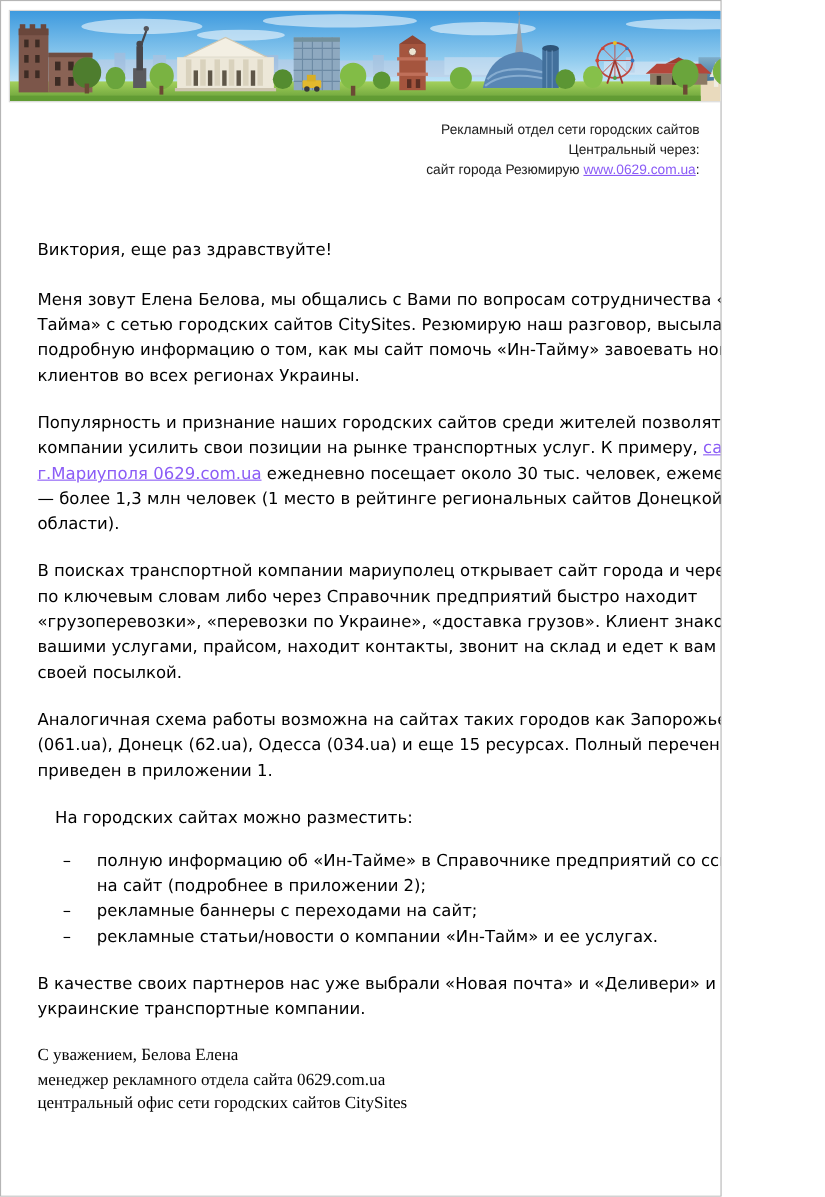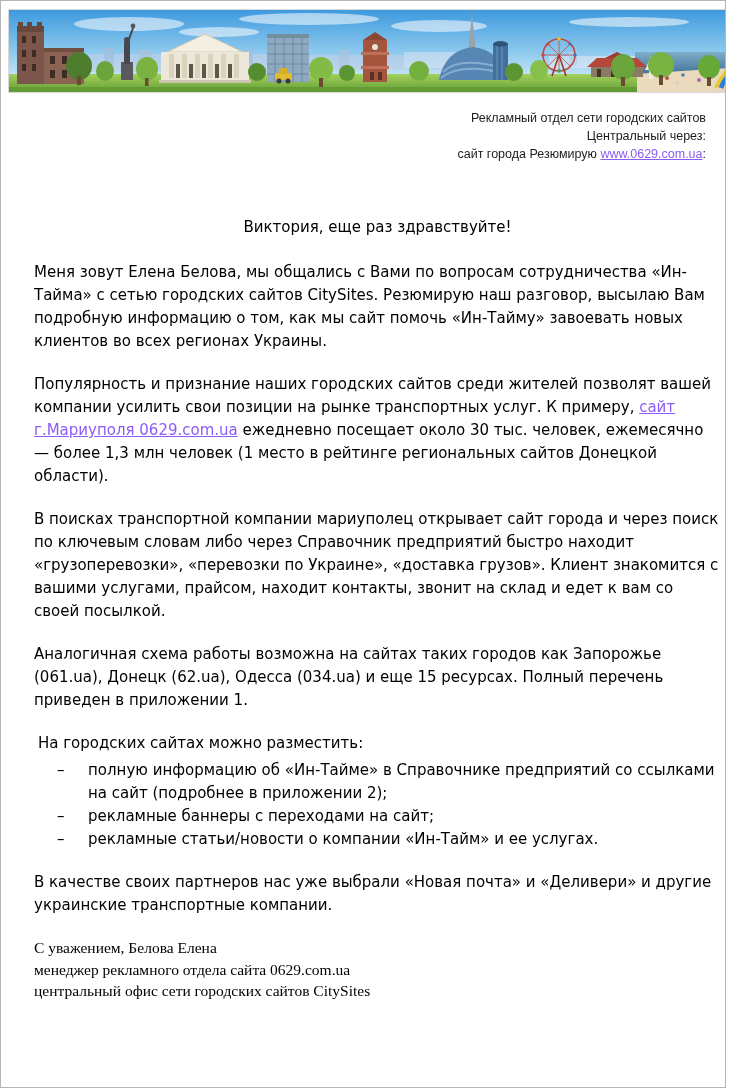--- a/index.html
+++ b/index.html
@@ -1,18 +1,18 @@
 <!DOCTYPE html>
 <html><head>
 <meta charset="utf-8">
 <style>
   html, body { margin: 0; padding: 0; background: #fff; }
   .page {
     position: relative;
-    width: 726px;
+    width: 656px;
     height: 1088px;
     box-sizing: border-box;
     border: 1px solid #b5b5b5;
     background: #ffffff;
     overflow: hidden;
     font-family: "DejaVu Sans", sans-serif;
     color: #000;
   }
   .banner {
     position: absolute;
@@ -36,25 +36,25 @@
     position: absolute;
     left: 33px; top: 215px;
     width: 687px;
     font-size: 15px;
     line-height: 23px;
   }
   .title {
     margin: 0 0 22px 0;
     font-size: 15px;
     font-weight: normal;
-    text-align: center;
+    text-align: left;
     line-height: 23px;
   }
   .content p { margin: 0 0 20px 0; }
-  .list-intro { margin: 4px !important; }
+  .list-intro { margin: 16px !important; }
   .plist { margin: 0 0 20px 0; }
   .plist .li { display: flex; }
   .plist .marker {
     width: 31px;
     padding-left: 23px;
     flex: 0 0 auto;
     box-sizing: content-box;
   }
   .plist .li-text { flex: 1 1 auto; }
   .signature {

